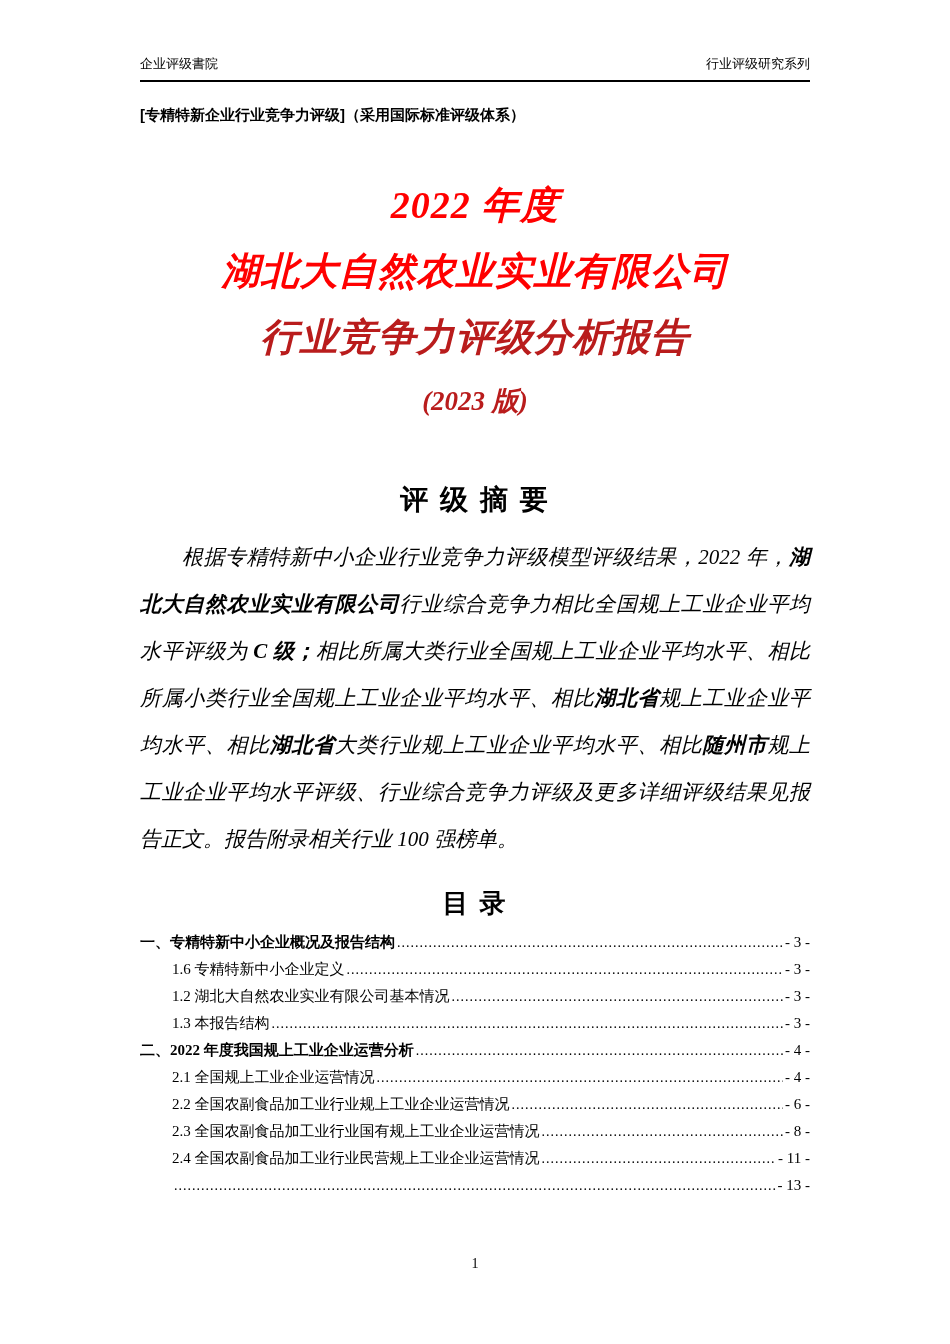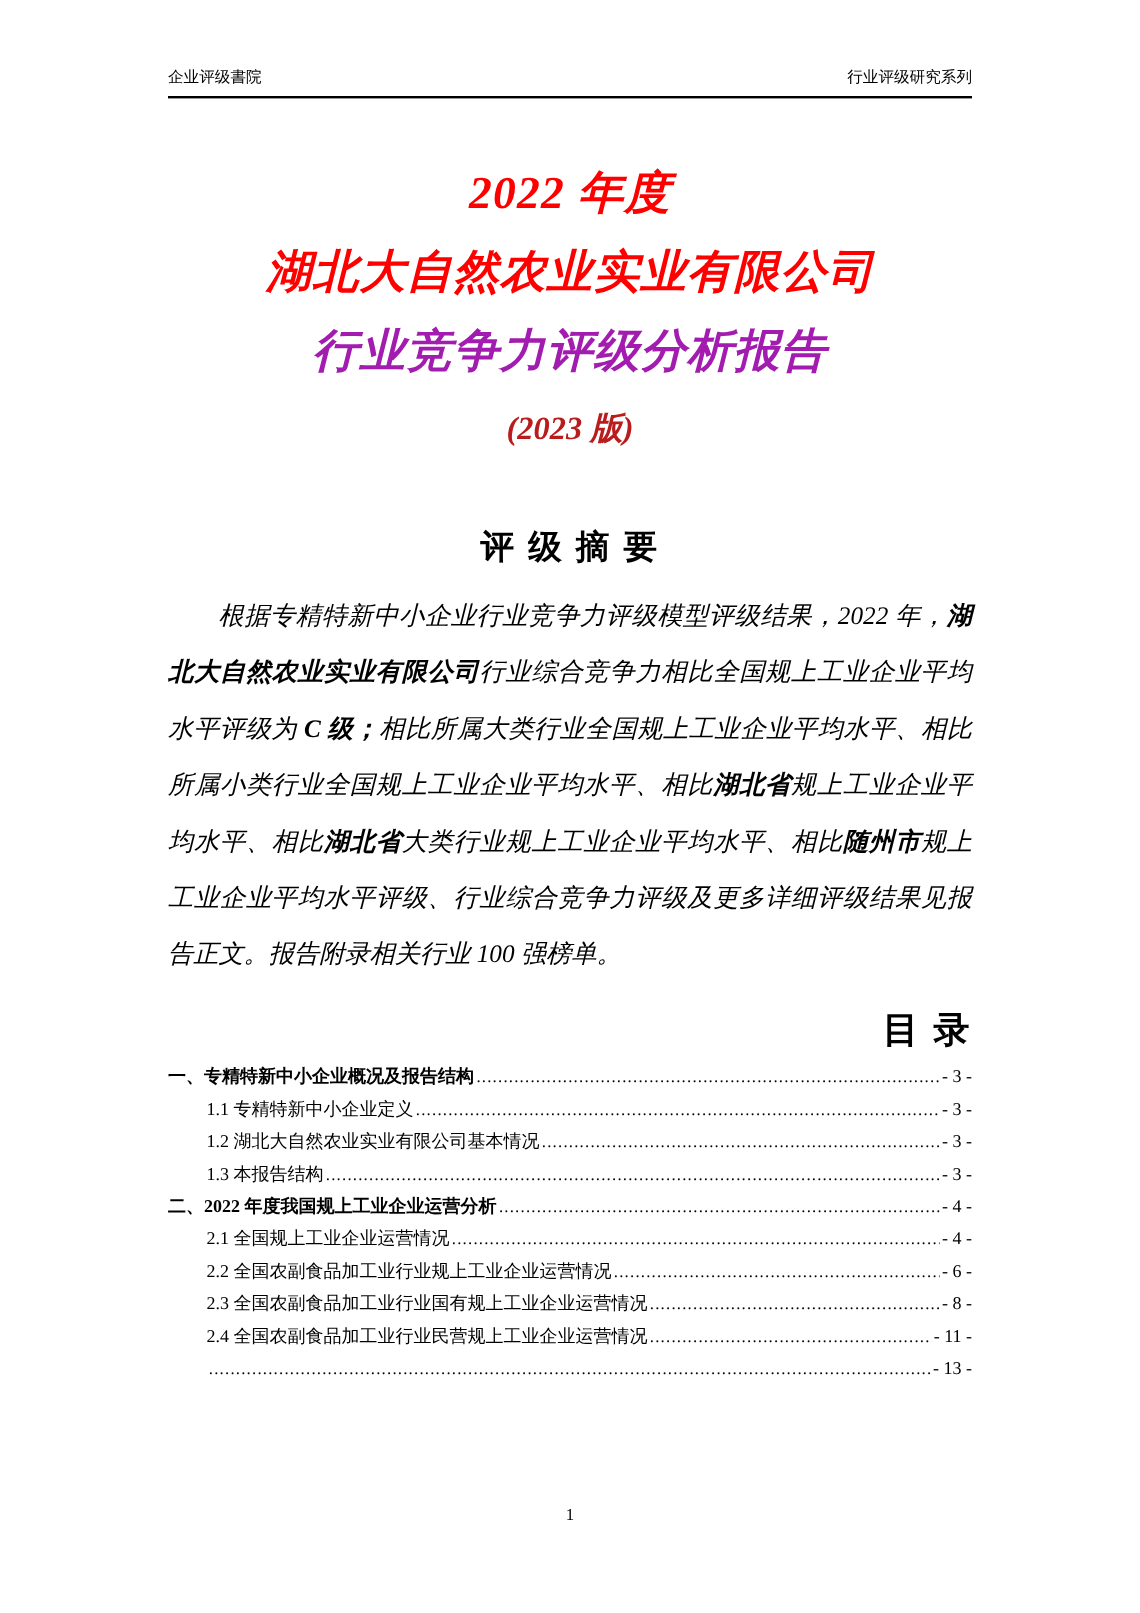--- a/index.html
+++ b/index.html
@@ -73,24 +73,24 @@
     margin: 14px 0 0 0;
     font-size: 21px;
     line-height: 47px;
     text-align: justify;
     text-indent: 2em;
     font-style: italic;
   }
   
   .toc-heading {
     margin: 22px 0 0 0;
-    text-align: right;
+    text-align: center;
     font-family: "Liberation Sans", sans-serif;
     font-weight: bold;
-    font-size: 30px;
+    font-size: 26px;
     line-height: 36px;
     letter-spacing: 2px;
   }
   .toc {
     margin-top: 8px;
     font-size: 15px;
   }
   .toc-row {
     display: flex;
     align-items: baseline;
@@ -131,42 +131,43 @@
 <body>
 
 <div class="page">
   <div class="content">
 
     <div class="header-row">
       <span>企业评级書院</span>
       <span>行业评级研究系列</span>
     </div>
 
+    <div class="series-line">[专精特新企业行业竞争力评级]（采用国际标准评级体系）</div>
 
     <div class="title-block">
       <div class="title-main accent" style="color: rgb(255, 0, 0);">2022 年度</div>
       <div class="title-main accent" style="color: rgb(255, 0, 0);">湖北大自然农业实业有限公司</div>
-      <div class="title-main accent" style="color: #a21caf;">行业竞争力评级分析报告</div>
+      <div class="title-main accent" style="color: #b91c1c;">行业竞争力评级分析报告</div>
       <div class="title-sub accent" style="color: #b91c1c;">(2023 版)</div>
     </div>
 
     <h2 class="summary-heading">评 级 摘 要</h2>
 
     <p class="summary-text" id="summary-runs"><span>根据专精特新中小企业行业竞争力评级模型评级结果，2022 年，</span><b>湖北大自然农业实业有限公司</b><span>行业综合竞争力相比全国规上工业企业平均水平评级为 </span><b>C 级；</b><span>相比所属大类行业全国规上工业企业平均水平、相比所属小类行业全国规上工业企业平均水平、相比</span><b>湖北省</b><span>规上工业企业平均水平、相比</span><b>湖北省</b><span>大类行业规上工业企业平均水平、相比</span><b>随州市</b><span>规上工业企业平均水平评级、行业综合竞争力评级及更多详细评级结果见报告正文。报告附录相关行业 100 强榜单。</span></p>
 
     <h2 class="toc-heading">目 录</h2>
 
     <nav class="toc" id="toc-list">
         <div class="toc-row bold">
           <span class="toc-label">一、专精特新中小企业概况及报告结构</span>
           <span class="leader">....................................................................................................................................................................................................................................................................</span>
           <span class="toc-page">- 3 -</span>
         </div>
         <div class="toc-row lvl2">
-          <span class="toc-label">1.1 专精特新中小企业定义</span>
+          <span class="toc-label">1.6 专精特新中小企业定义</span>
           <span class="leader">....................................................................................................................................................................................................................................................................</span>
           <span class="toc-page">- 3 -</span>
         </div>
         <div class="toc-row lvl2">
           <span class="toc-label">1.2 湖北大自然农业实业有限公司基本情况</span>
           <span class="leader">....................................................................................................................................................................................................................................................................</span>
           <span class="toc-page">- 3 -</span>
         </div>
         <div class="toc-row lvl2">
           <span class="toc-label">1.3 本报告结构</span>

